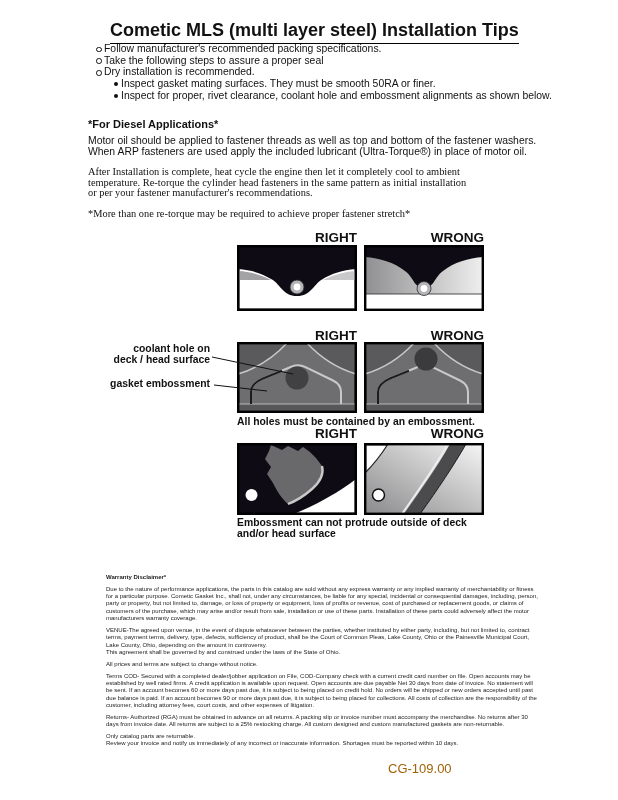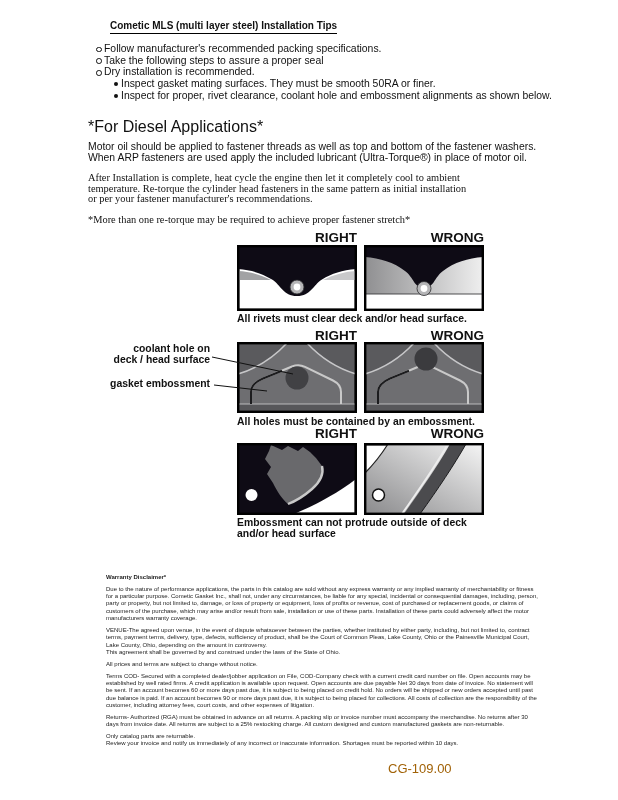--- a/index.html
+++ b/index.html
@@ -3,38 +3,38 @@
 <meta charset="utf-8">
 <style>
   html,body{margin:0;padding:0;background:#ffffff;}
   .page{
     position:relative;width:618px;height:800px;background:#ffffff;overflow:hidden;
     font-family:"Liberation Sans",sans-serif;color:#111;
   }
   .abs{position:absolute;}
   
   .title{
-    left:110px;top:20px;font-size:10px;font-weight:700;
+    left:110px;top:20px;font-size:18px;font-weight:700;
     border-bottom:1.6px solid #000;padding-bottom:2px;white-space:nowrap;text-align:right;
   }
   
   .bullets{left:95px;top:43px;width:460px;font-size:10.4px;line-height:11.7px;}
   .b-line{position:relative;padding-left:9px;}
   .b-line::before{
     content:"";position:absolute;left:1px;top:3.6px;width:3.6px;height:3.6px;
     border:1px solid #111;border-radius:50%;
   }
   .sb-line{position:relative;padding-left:26px;}
   .sb-line::before{
     content:"";position:absolute;left:19px;top:4.2px;width:4.2px;height:4.2px;
     background:#111;border-radius:50%;
   }
   
   .diesel{left:88px;top:118px;width:462px;}
-  .diesel-h{font-size:16px;font-weight:400;}
+  .diesel-h{font-size:11px;font-weight:700;}
   .para{font-size:10.4px;line-height:10.5px;white-space:pre-line;margin-top:6px;}
   .para.gap{margin-top:10px;font-family:Liberation Serif, serif;}
   
   .fig-label{width:120px;text-align:right;font-size:13.5px;font-weight:700;}
   .fig-caption{font-size:10.4px;font-weight:700;white-space:pre-line;line-height:11px;}
   .side-label{width:110px;text-align:right;font-size:10.4px;font-weight:700;
     line-height:10.8px;white-space:pre-line;}
   .fig-box{display:block;}
   .overlay{pointer-events:none;z-index:5;}
   
@@ -92,21 +92,20 @@
     <rect x="1.2" y="1.2" width="117.6" height="63.6" fill="#ffffff" stroke="#000" stroke-width="2.4"></rect>
     <rect x="1" y="12" width="118" height="37" fill="url(#g1w)"></rect>
     <path d="M1,1 H119 V12 C104,13 90,17.5 79,26 C70,32.5 70,43 60,43 C50,43 50,32.5 41,26 C30,17.5 16,13 1,12 Z" fill="#0e0b15"></path>
     <rect x="1" y="49" width="118" height="16" fill="#ffffff"></rect>
     <line x1="1" y1="49" x2="119" y2="49" stroke="#3a3a3c" stroke-width="0.9"></line>
     <circle cx="60" cy="43.5" r="7" fill="#b5b5b7" stroke="#2a2a2c" stroke-width="0.8"></circle>
     <circle cx="60" cy="43.5" r="3.4" fill="#ffffff"></circle>
     <rect x="1.2" y="1.2" width="117.6" height="63.6" fill="none" stroke="#000" stroke-width="2.4"></rect>
   </svg>
 
-  <div class="abs fig-caption" style="left:237px;top:313px;">All rivets must clear deck and/or head surface.</div>
 
   <div class="abs fig-label" style="left:237px;top:328px;">RIGHT</div>
   <div class="abs fig-label" style="left:364px;top:328px;">WRONG</div>
 
   <div class="abs side-label" style="left:100px;top:344px;">coolant hole on
 deck / head surface</div>
   <div class="abs side-label" style="left:100px;top:379px;">gasket embossment</div>
 
   <svg class="abs fig-box" style="left:237px;top:342px;" width="120" height="71" viewBox="0 0 120 71">
     <rect x="1.2" y="1.2" width="117.6" height="68.6" fill="#6e6e71" stroke="#000" stroke-width="2.4"></rect>

